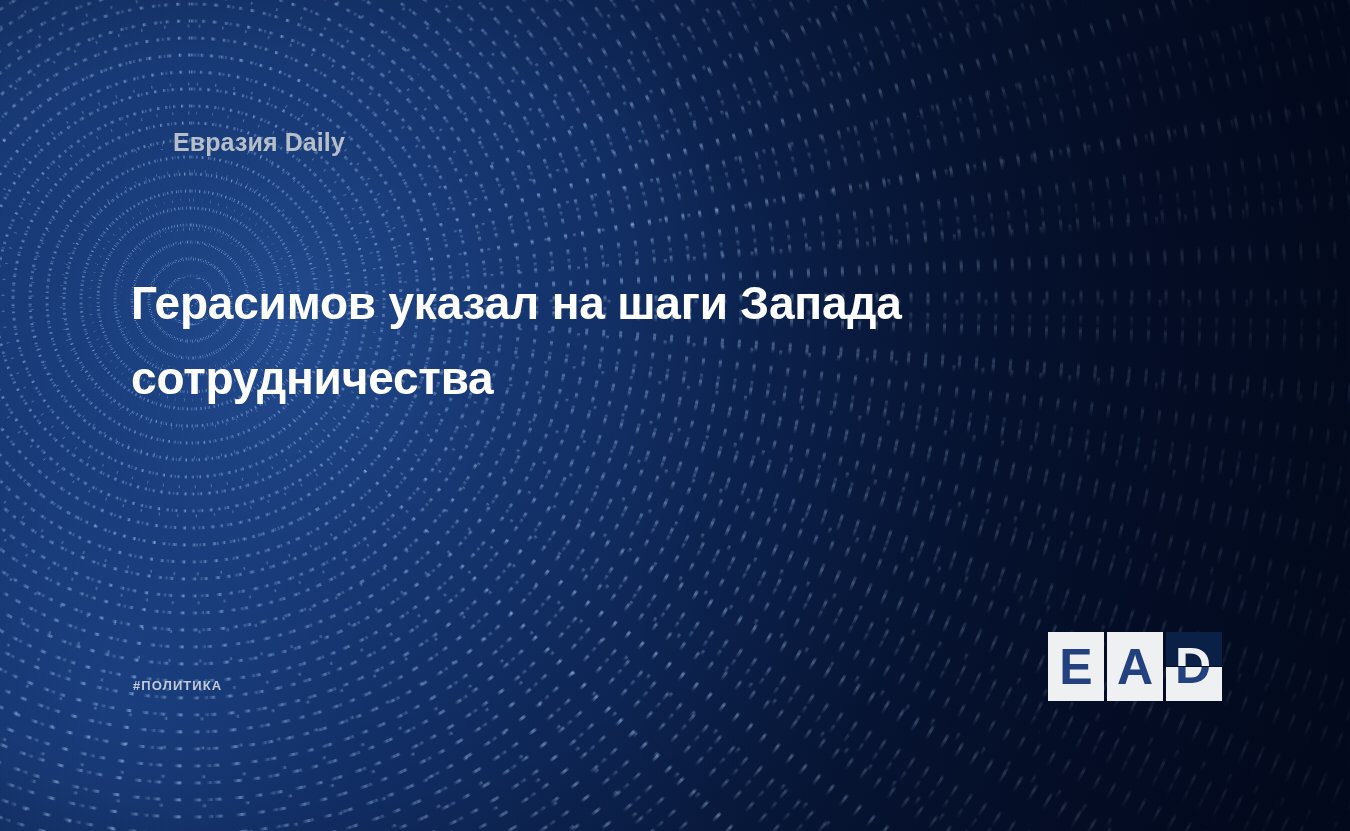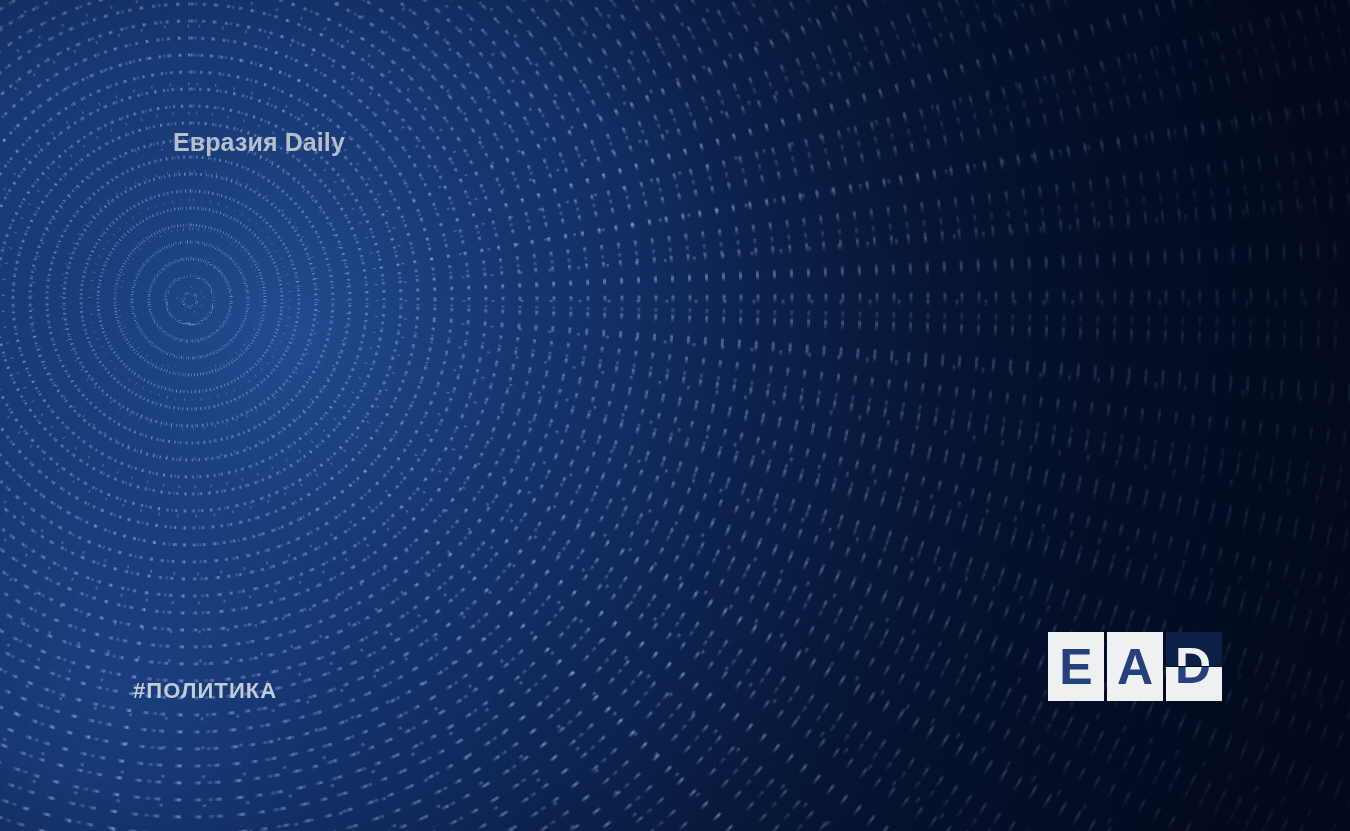--- a/index.html
+++ b/index.html
@@ -182,21 +182,21 @@
   }
   .headline .hl-line {
     display: block;
     white-space: nowrap;
   }
 
   .category {
     position: absolute;
     left: 133px;
     top: 678px;
-    font-size: 22px;
+    font-size: 13px;
     font-weight: 700;
     letter-spacing: 1.1px;
     color: #c2cbd6;
     white-space: nowrap;
   }
 
   
   .logo {
     position: absolute;
     left: 1048px;
@@ -259,20 +259,22 @@
   </div>
   <div class="bg-layer trail-fade"></div>
   <div class="bg-layer bg-speckle"></div>
   <div class="bg-layer bg-vignette"></div>
 
   <div class="content">
 
     <div class="brand">Евразия Daily</div>
 
     <h1 class="headline">
+      <span class="hl-line">Герасимов указал на шаги Запада</span>
+      <span class="hl-line">сотрудничества</span>
     </h1>
 
     <div class="category">#ПОЛИТИКА</div>
 
     <div class="logo">
       <div class="logo-tile">
         <span class="glyph">E</span>
       </div>
       <div class="logo-tile">
         <span class="glyph">A</span>

